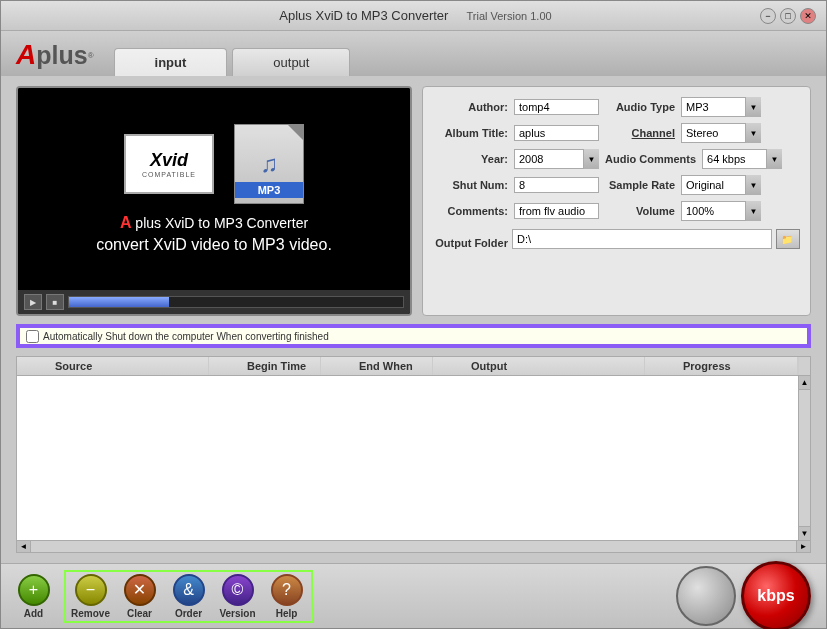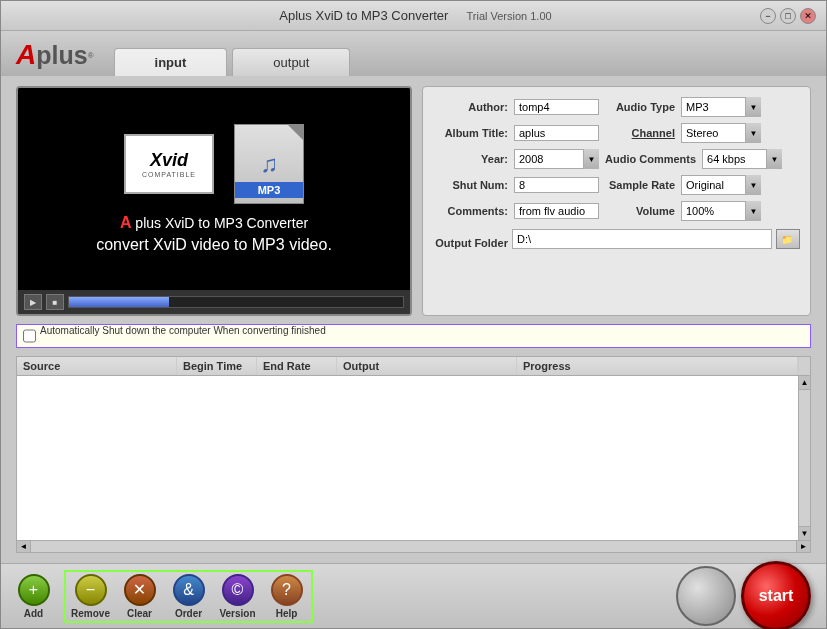--- a/index.html
+++ b/index.html
@@ -358,23 +358,24 @@
       border: 1px solid #888;
       cursor: pointer;
       display: flex;
       align-items: center;
       justify-content: center;
       font-size: 10px;
     }
 
     .status-bar {
       background: #fffff0;
-      border: 1px solid #8b5cf6;
+      border: 4px solid #8b5cf6;
       height: 24px;
       display: flex;
+      align-items: center;
       padding: 0 6px;
       font-size: 10px;
       color: #333;
       position: relative;
     }
 
     .file-list-section {
       background: #f5f5f5;
       border: 1px solid #aaa;
       flex: 1;
@@ -388,20 +389,21 @@
       background: linear-gradient(to bottom, #e0e0e0, #d0d0d0);
       border-bottom: 1px solid #aaa;
     }
 
     .file-list-col {
       padding: 3px 6px;
       font-size: 11px;
       color: #333;
       font-weight: bold;
       border-right: 1px solid #ccc;
+      margin-left: 32px;
     }
 
     .file-list-col.source { width: 160px; }
     .file-list-col.begin-time { width: 80px; }
     .file-list-col.end-time { width: 80px; }
     .file-list-col.output { width: 180px; }
     .file-list-col.progress { flex: 1; }
 
     .file-list-body {
       flex: 1;
@@ -627,21 +629,21 @@
 
     <div class="status-bar">
       <input type="checkbox" style="margin-right: 4px;">
       <span>Automatically Shut down the computer When converting finished</span>
     </div>
 
     <div class="file-list-section">
       <div class="file-list-header">
         <div class="file-list-col source">Source</div>
         <div class="file-list-col begin-time">Begin Time</div>
-        <div class="file-list-col end-time">End Rate</div>
+        <div class="file-list-col end-time">End When</div>
         <div class="file-list-col output">Output</div>
         <div class="file-list-col progress">Progress</div>
         <div style="width:12px; background:#d0d0d0; border-left:1px solid #ccc;"></div>
       </div>
       <div style="display:flex; flex:1; overflow:hidden;">
         <div class="file-list-body" style="flex:1;"></div>
         <div style="width:12px; background:#d0d0d0; border-left:1px solid #aaa; display:flex; flex-direction:column;">
           <div style="width:100%; height:14px; background:#c0c0c0; border-bottom:1px solid #aaa; display:flex; align-items:center; justify-content:center; font-size:8px; cursor:pointer;">▲</div>
           <div style="flex:1;"></div>
           <div style="width:100%; height:14px; background:#c0c0c0; border-top:1px solid #aaa; display:flex; align-items:center; justify-content:center; font-size:8px; cursor:pointer;">▼</div>
@@ -687,16 +689,16 @@
         <div class="toolbar-btn-icon help">?</div>
         <span class="toolbar-btn-label">Help</span>
       </div>
     </div>
 
     <div style="flex:1;"></div>
 
     <div style="width:60px; height:60px; border-radius:50%; background: radial-gradient(circle at 35% 35%, #e0e0e0, #888); border:2px solid #666; margin-right:80px;"></div>
 
     <div class="start-btn">
-      <span>start</span>
+      <span>kbps</span>
     </div>
   </div>
 </div>
 
 </body></html>

